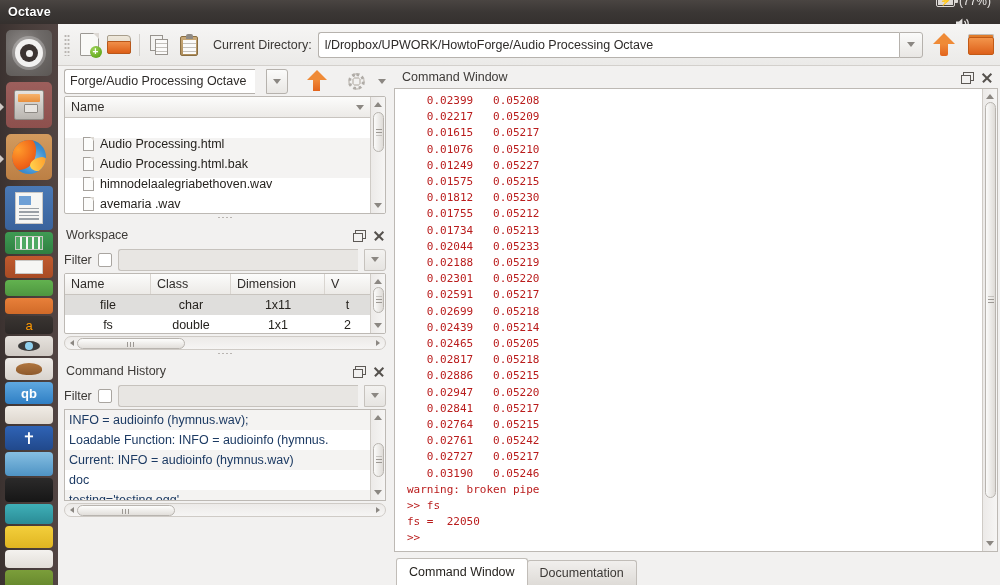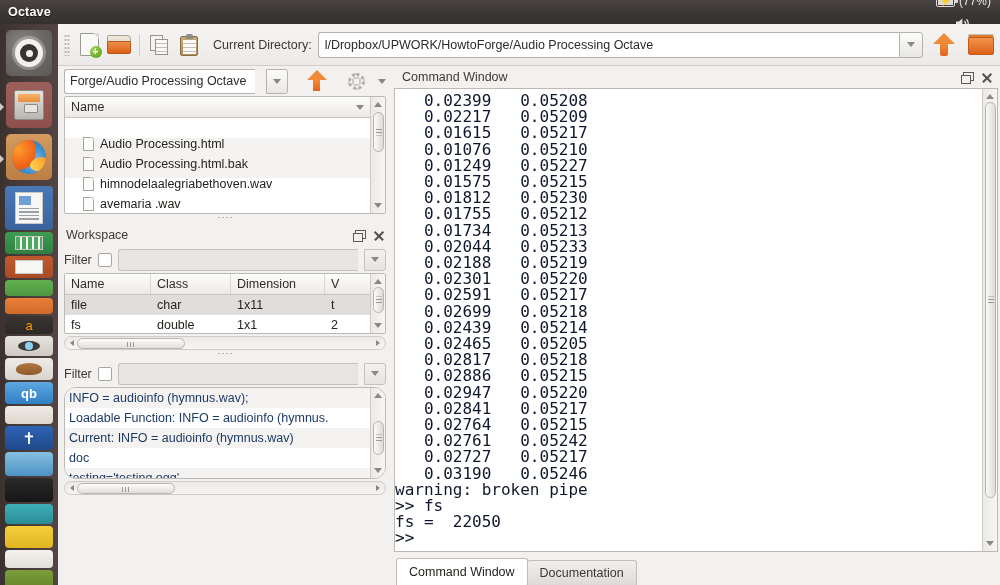--- a/index.html
+++ b/index.html
@@ -318,21 +318,21 @@
   .gear {
     width: 17px; height: 17px; border-radius: 50%;
     border: 3px dotted #b0aca7;
     background: radial-gradient(circle, #f2f1f0 0 3px, #cfcbc6 3px 5px, #f2f1f0 5px);
     margin-left: 4px;
   }
   .gear-caret { margin-left: 2px; }
 
   .tbl {
     background: #fff; border: 1px solid #bdb9b4; border-radius: 2px;
-    display: flex; flex-direction: column; overflow: hidden;
+    display: flex; flex-direction: column; overflow: hidden; text-align: center;
   }
   .tbl-head {
     display: flex; height: 21px; align-items: stretch;
     background: linear-gradient(to bottom, #fcfcfb, #eceae7);
     border-bottom: 1px solid #c8c4bf;
     font-size: 12.5px; color: #2f2c2a;
   }
   .th { display: flex; align-items: center; padding: 0 6px; border-right: 1px solid #d9d5d0; }
   .th.last { border-right: none; flex: 1; }
   .th .sortcaret { margin-left: auto; }
@@ -415,40 +415,40 @@
     flex: 1; height: 22px; background: #e8e6e3; border: 1px solid #c6c2bd; border-right: none;
     border-radius: 3px 0 0 3px;
   }
   .filter-drop {
     width: 22px; height: 22px; border: 1px solid #c6c2bd; border-radius: 0 3px 3px 0;
     background: linear-gradient(to bottom,#f3f2f0,#e6e4e1);
     display:flex;align-items:center;justify-content:center;
   }
 
   .hist-list {
-    background: #fff; border: 1px solid #bdb9b4; border-radius: 12px;
+    background: #fff; border: 1px solid #bdb9b4; border-radius: 0;
     display: flex; overflow: hidden;
   }
   .hist-rows { flex: 1; overflow: hidden; }
   .hrow {
     height: 20px; display: flex; align-items: center; padding-left: 4px;
     font-size: 12.5px; color: #1c3a63; white-space: nowrap; overflow: hidden;
   }
   .hrow.alt { background: #f4f3f2; }
 
   
   #cmd-panel { flex: 1; display: flex; flex-direction: column; }
   .cmd-area {
     flex: 1; background: #fff; border: 1px solid #bdb9b4; border-top: 1px solid #bdb9b4;
     display: flex; overflow: hidden;
   }
   .cmd-text {
-    flex: 1; padding: 4px 0 0 0;
+    flex: 1; padding: 4px 0 0 12px;
     font-family: "DejaVu Sans Mono", "Liberation Mono", monospace;
-    font-size: 16px; color: #0f172a; line-height: 16.2px;
+    font-size: 11px; color: #b91c1c; line-height: 16.2px;
     white-space: pre; overflow: hidden;
   }
   .tabs-row { display: flex; align-items: flex-end; height: 28px; margin-top: 5px; padding-left: 2px; }
   .tab {
     height: 25px; padding: 0 12px; display: flex; align-items: center;
     font-size: 12.5px; color: #3b3835;
     border: 1px solid #c1bdb8; border-bottom: none; border-radius: 3px 3px 0 0;
     background: linear-gradient(to bottom, #f1efed, #dedbd7);
     margin-right: -1px;
   }
@@ -734,20 +734,27 @@
             </span>
             <span class="hs-btn">
                 <span class="caret-r-sm"></span>
               </span>
           </div>
           <div class="grip-h">
               <span></span>
             </div>
         </div>
 
+        <div class="dock-head">
+          <span class="dock-title">Command History</span>
+          <span class="dock-btns">
+            <span class="ic-undock"></span>
+            <span class="ic-x"></span>
+          </span>
+        </div>
         <div class="panel-body">
           <div class="filter-row">
             <span class="filter-label">Filter</span>
             <span class="filter-chk"></span>
             <span class="filter-inp"></span>
             <span class="filter-drop">
                 <span class="caret-dn"></span>
               </span>
           </div>
           <div class="hist-list" style="height:92px">

